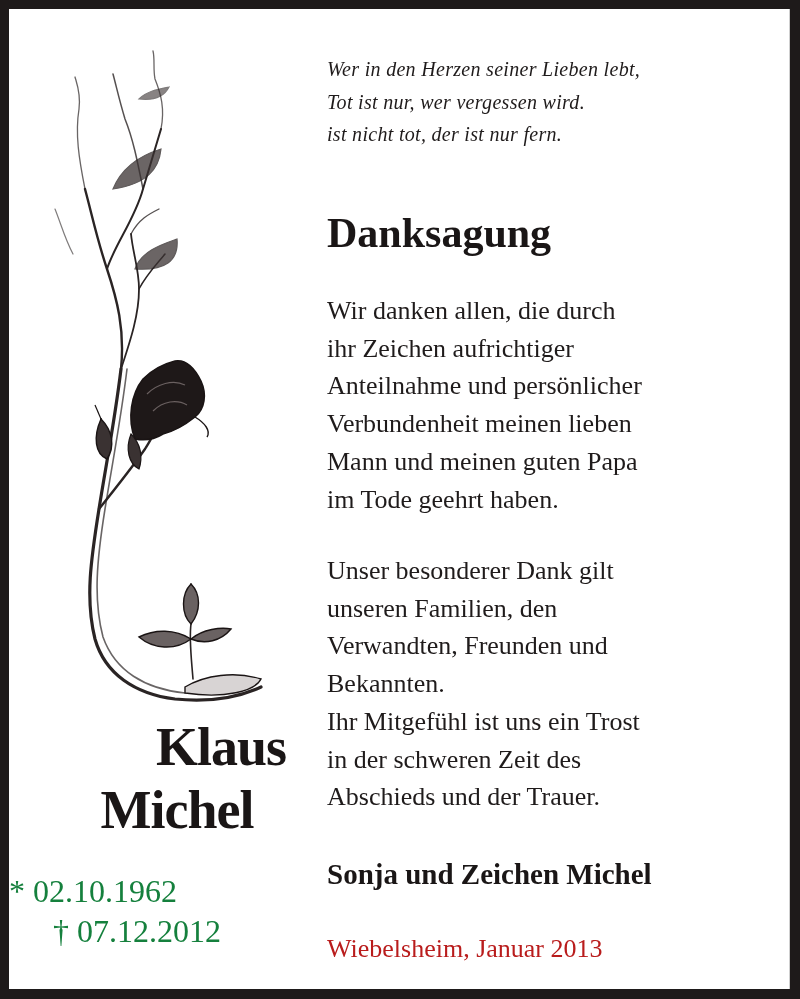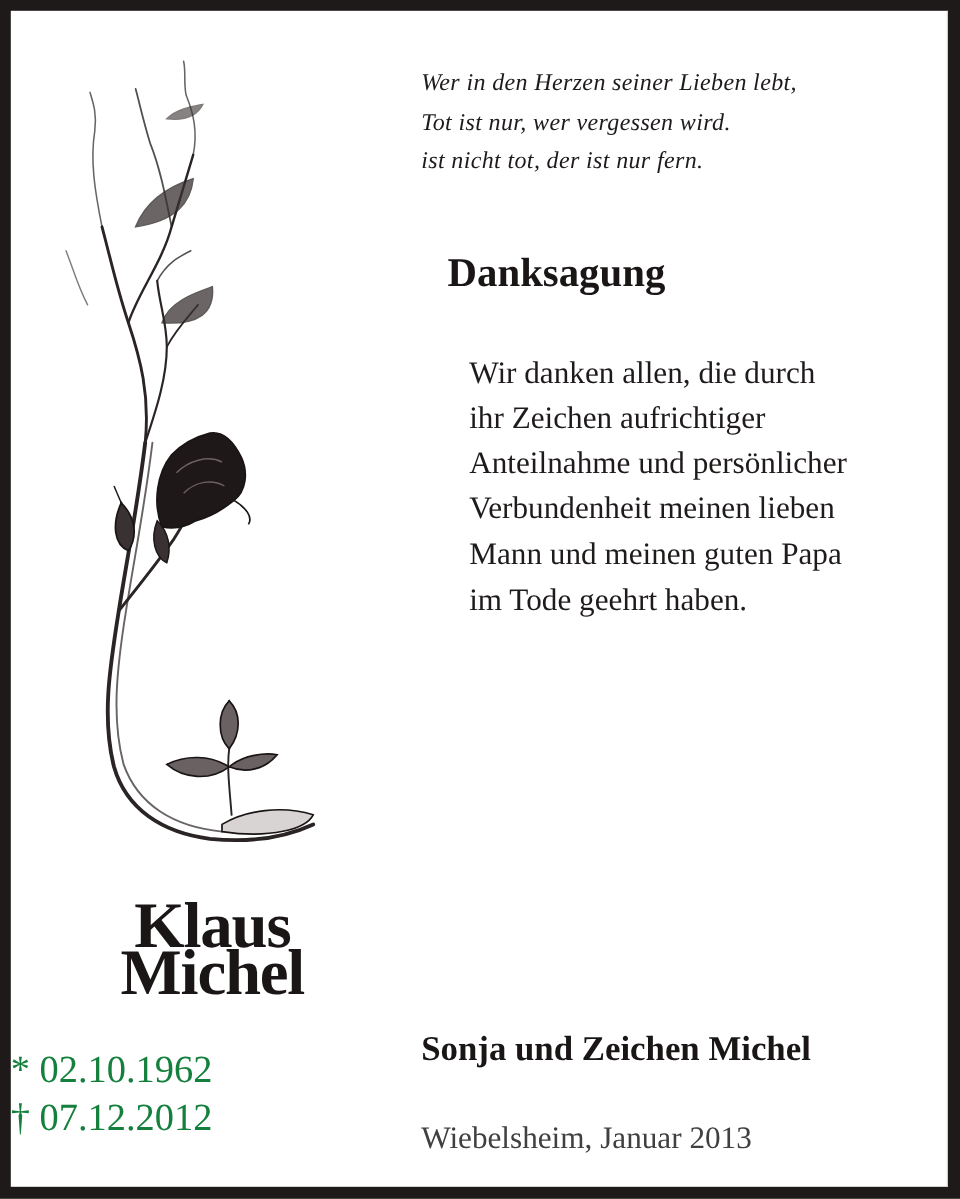--- a/index.html
+++ b/index.html
@@ -32,82 +32,81 @@
   .name {
     position: absolute;
     left: 0; width: 336px;
     text-align: center;
     font-weight: bold;
     font-size: 54px;
     letter-spacing: -1px;
     line-height: 1;
     color: #1a1616;
   }
-  .name.first { top: 735px; }
+  .name.first { top: 711px; padding-left: 44px; }
   .name.last { top: 774px; }
   .date {
     position: absolute;
     left: 0; width: 336px;
     text-align: left;
     font-size: 32px;
     line-height: 1;
     color: #15803d;
   }
   .date.birth { top: 866px; }
-  .date.death { top: 906px; }
+  .date.death { top: 906px; padding-left: 44px; }
 
   .right-col {
     position: absolute;
-    left: 342px; top: 0;
+    left: 318px; top: 0;
     width: 440px; height: 920px;
   }
   .quote {
     position: absolute;
     left: 0; top: 44px;
     font-style: italic;
     font-size: 20px;
     line-height: 32.5px;
     color: #1f1b1b;
     letter-spacing: 0.3px;
   }
   .quote div { white-space: nowrap; }
   .heading {
     position: absolute;
     left: 0; top: 199px;
     font-weight: bold;
-    font-size: 34px;
+    font-size: 42px;
     line-height: 1.2;
     color: #1a1616;
-    margin-left: 22px;
   }
   .para {
     position: absolute;
     left: 0;
     font-size: 26px;
     line-height: 37.7px;
     color: #1f1b1b;
   }
-  .para div { white-space: nowrap; margin-left: 40px; }
+  .para div { white-space: nowrap; }
   .para.p1 { top: 283px; }
   .para.p2 { top: 543px; }
   .signature {
     position: absolute;
     left: 0; top: 848px;
     font-weight: bold;
     font-size: 29px;
     line-height: 1.2;
     color: #1a1616;
     white-space: nowrap;
   }
   .place-date {
     position: absolute;
     left: 0; top: 924px;
     font-size: 26px;
     line-height: 1.2;
-    color: #404040;
+    color: #b91c1c;
     white-space: nowrap;
   }
 </style>
 </head>
 <body>
 
 <div class="card">
 
   <div class="left-col">
     <svg class="rose" viewBox="0 0 250 680" xmlns="http://www.w3.org/2000/svg">
@@ -175,17 +174,26 @@
 
     <div class="para p1">
       <div>Wir danken allen, die durch</div>
       <div>ihr Zeichen aufrichtiger</div>
       <div>Anteilnahme und persönlicher</div>
       <div>Verbundenheit meinen lieben</div>
       <div>Mann und meinen guten Papa</div>
       <div>im Tode geehrt haben.</div>
     </div>
 
+    <div class="para p2">
+      <div>Unser besonderer Dank gilt</div>
+      <div>unseren Familien, den</div>
+      <div>Verwandten, Freunden und</div>
+      <div>Bekannten.</div>
+      <div>Ihr Mitgefühl ist uns ein Trost</div>
+      <div>in der schweren Zeit des</div>
+      <div>Abschieds und der Trauer.</div>
+    </div>
 
     <div class="signature">Sonja und Zeichen Michel</div>
     <div class="place-date">Wiebelsheim, Januar 2013</div>
   </div>
 </div>
 
 </body></html>

